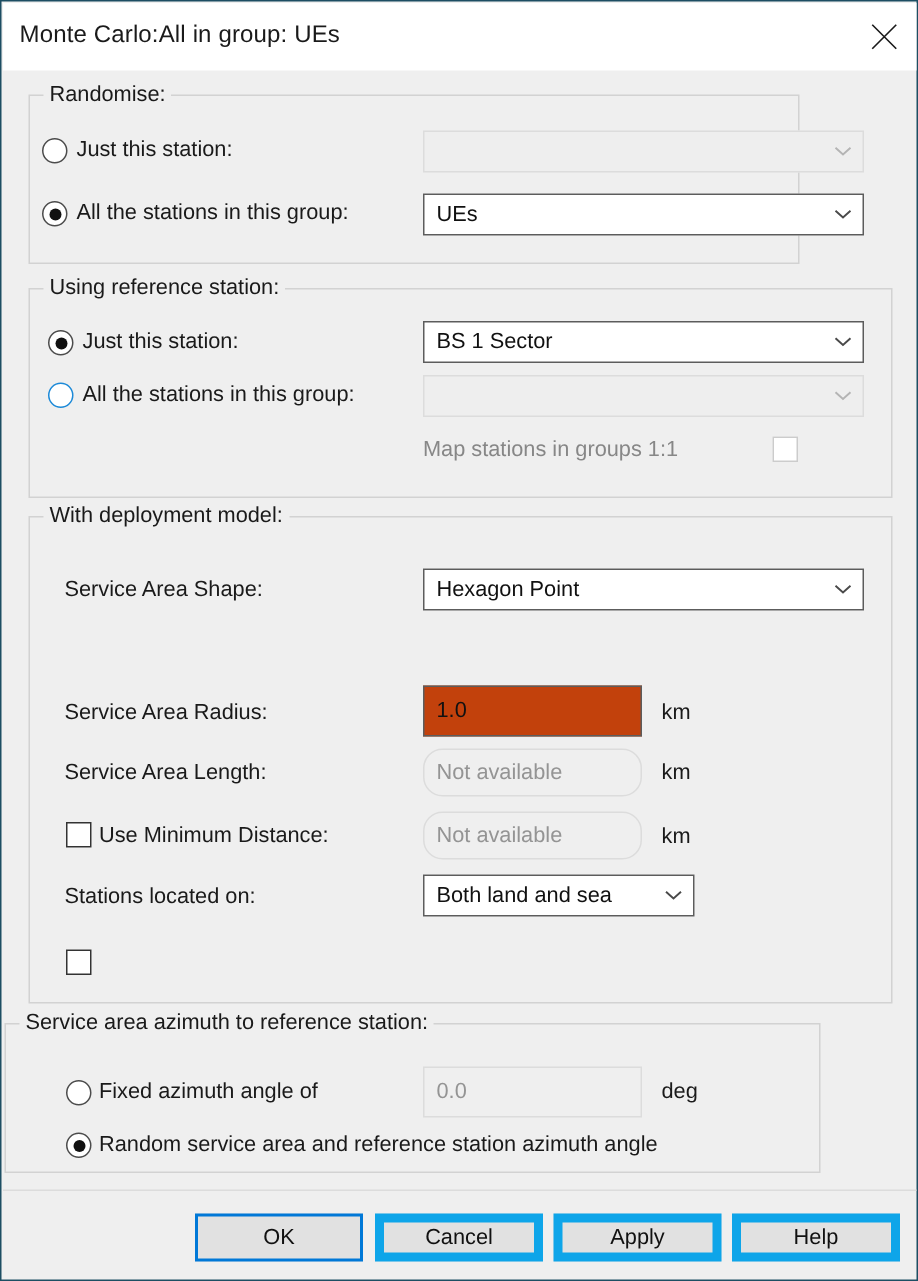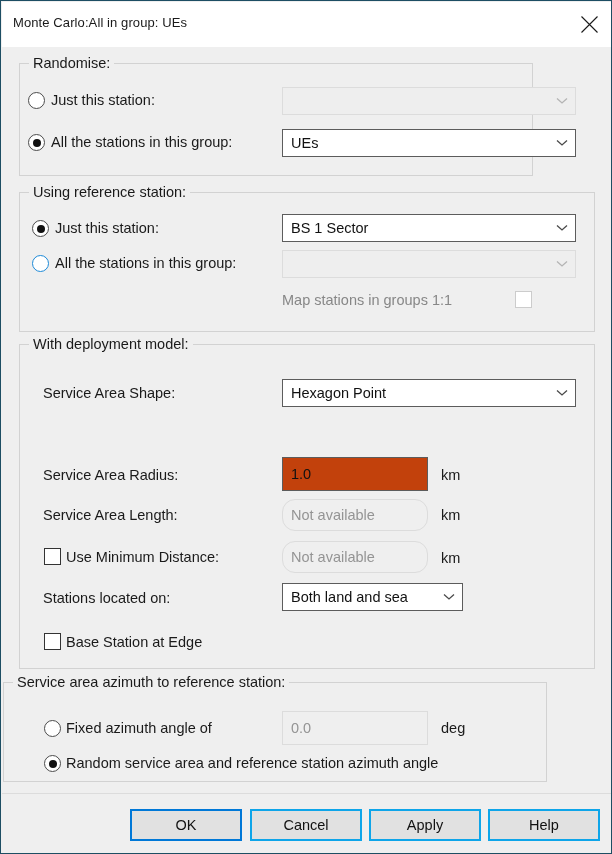--- a/index.html
+++ b/index.html
@@ -30,21 +30,21 @@
     left: 1px; top: 1px;
     width: 610px;
     height: 45px;
     background: #ffffff;
     box-sizing: border-box;
   }
   .title-text {
     position: absolute;
     left: 11px;
     top: 13px;
-    font-size: 13px;
+    font-size: 16px;
     color: #1a1a1a;
     letter-spacing: 0.1px;
     white-space: nowrap;
   }
   .close-btn {
     position: absolute;
     right: 0px;
     top: 0px;
     width: 46px;
     height: 45px;
@@ -169,21 +169,21 @@
     left: 1px;
     top: 792px;
     width: 610px;
     height: 1px;
     background: #dcdcdc;
   }
   .btn {
     position: absolute;
     box-sizing: border-box;
     height: 32px;
-    border: 2px solid #0ea5e9;
+    border: 6px solid #0ea5e9;
     background: #e1e1e1;
     font-size: 14.5px;
     color: #111111;
     display: flex;
     align-items: center;
     justify-content: center;
   }
   .btn.default {
     border: 2px solid #0078d7;
     background: #e1e1e1;
@@ -293,21 +293,20 @@
   <div class="combo" style="left:281px; top:582px; width:181px;">
     <div class="combo-text">Both land and sea</div>
     <div class="arrow">
       <svg width="12" height="8" viewBox="0 0 12 8">
           <path d="M1 1.5 L6 6 L11 1.5" stroke="#4a4a4a" stroke-width="1.3" fill="none"></path>
         </svg>
     </div>
   </div>
 
   <div class="checkbox" style="left:43px; top:632px;"></div>
-  <div class="lbl" style="left:65px; top:633px;">Base Station at Edge</div>
 
   <div class="group" style="left:2px; top:681px; width:544px; height:100px;">
     <div class="group-label">Service area azimuth to reference station:</div>
   </div>
 
   <div class="radio" style="left:43px; top:719px;"></div>
   <div class="lbl" style="left:65px; top:719px;">Fixed azimuth angle of</div>
   <div class="textfield disabled" style="left:281px; top:710px; width:146px;">0.0</div>
   <div class="unit" style="left:440px; top:719px;">deg</div>
 

